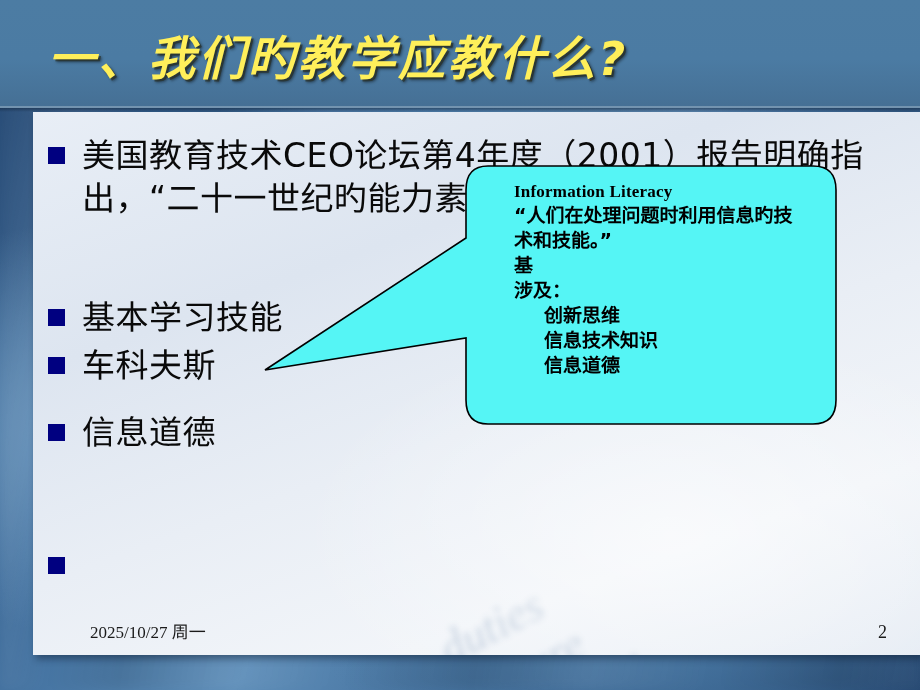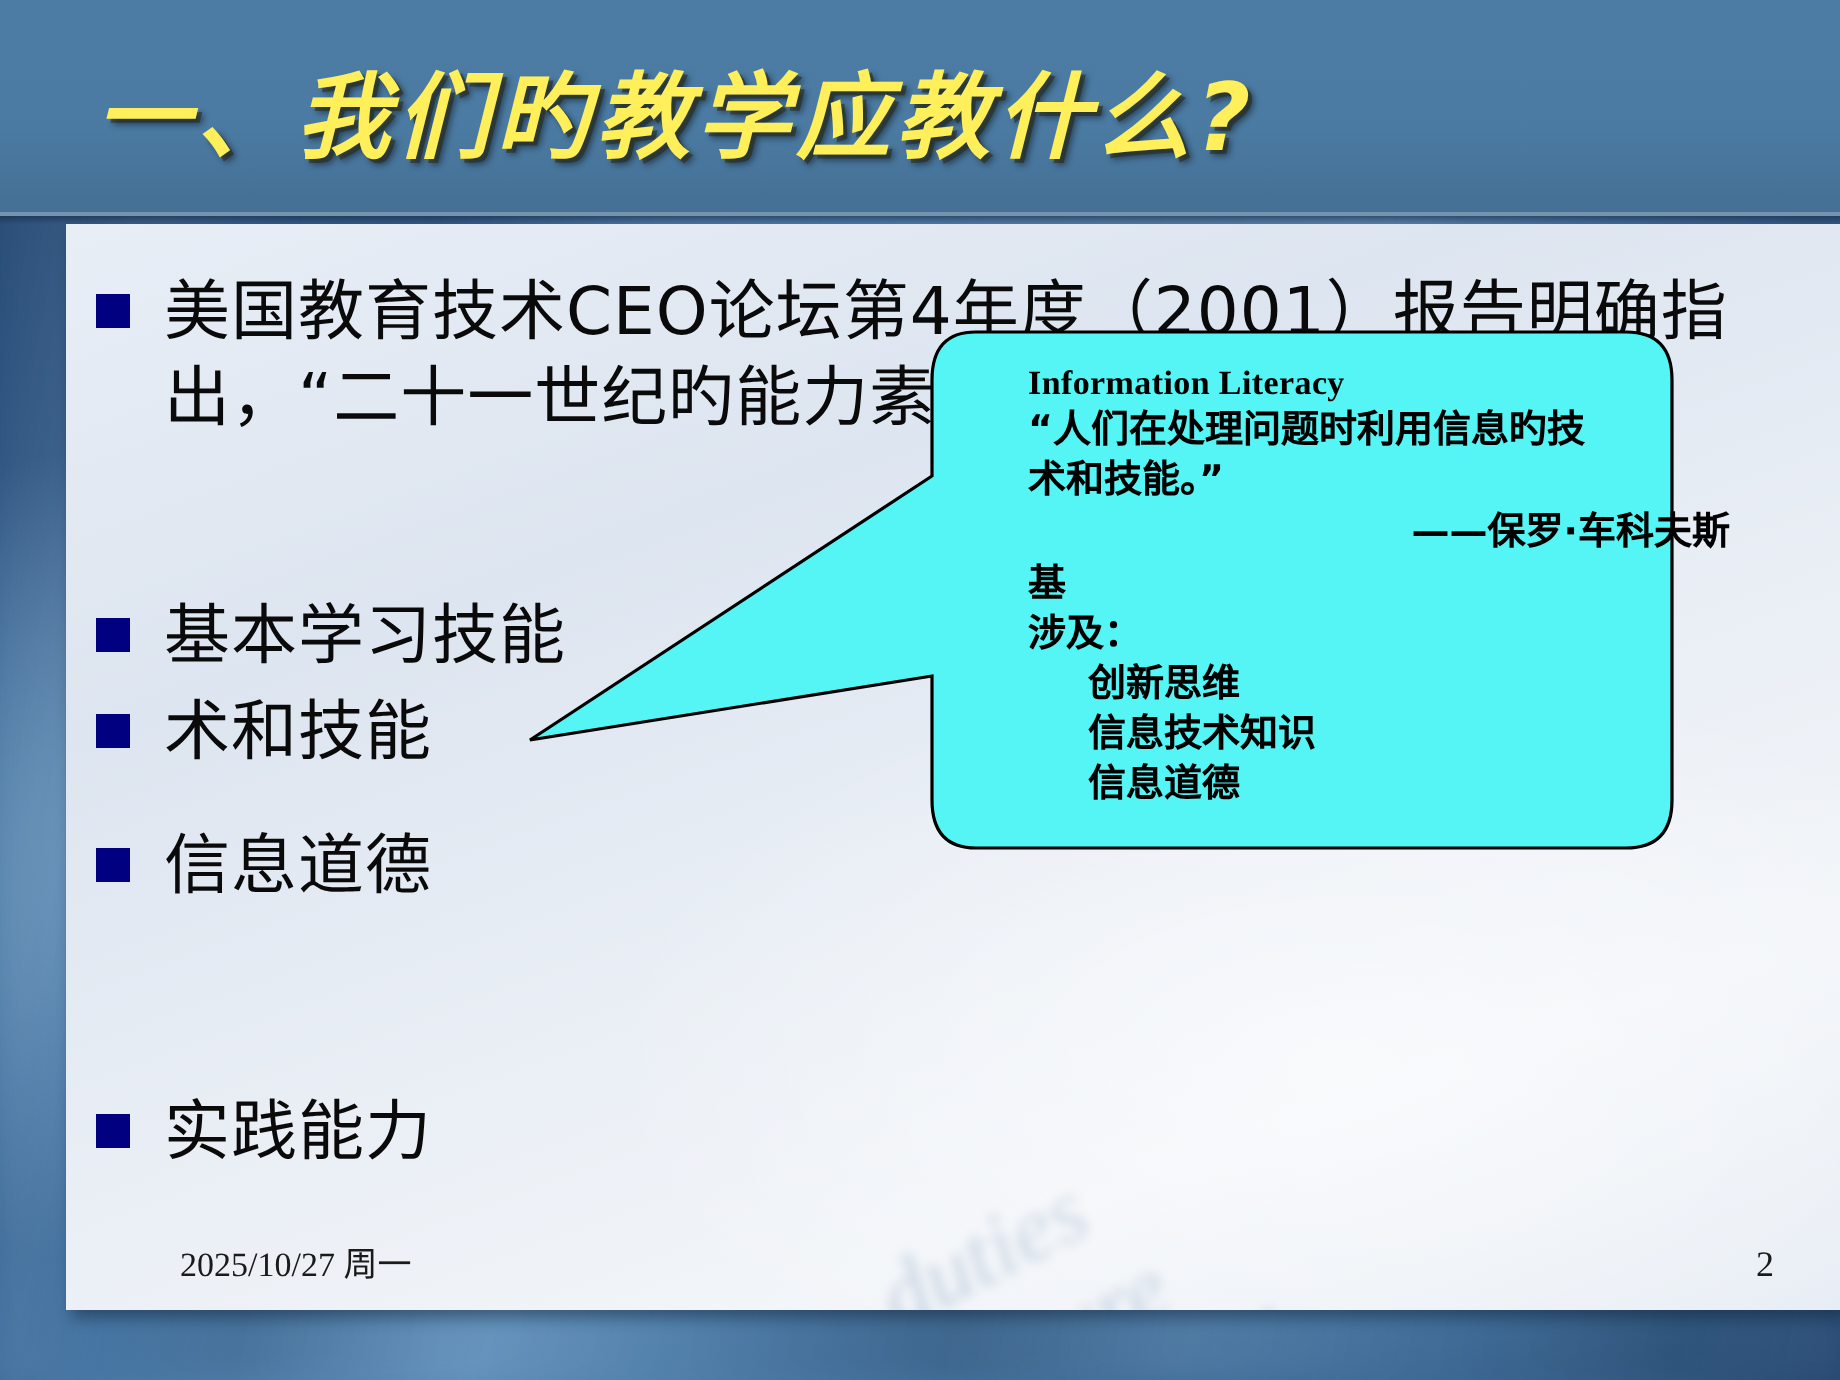--- a/index.html
+++ b/index.html
@@ -277,32 +277,31 @@
         <span class="btext">美国教育技术CEO论坛第4年度（2001）报告明确指出，“二十一世纪旳能力素质”应涉及以下5个方面：</span>
       </div>
 
       <div class="bullet" id="b1">
         <span class="marker"></span>
         <span class="btext">基本学习技能</span>
       </div>
 
       <div class="bullet" id="b2">
         <span class="marker"></span>
-        <span class="btext">术和技能</span>
+        <span class="btext">车科夫斯</span>
       </div>
 
       <div class="bullet" id="b3">
         <span class="marker"></span>
         <span class="btext">信息道德</span>
       </div>
 
 
       <div class="bullet" id="b5">
         <span class="marker"></span>
-        <span class="btext">实践能力</span>
       </div>
 
     </div>
 
     <div class="footer">
       <div class="footer-date">2025/10/27 周一</div>
       <div class="footer-page">2</div>
     </div>
 
   </div>
@@ -320,21 +319,20 @@
                L 7 210
                L 208 78
                L 208 30
                Q 208 6 230 6 Z" fill="#55f5f5" stroke="#000000" stroke-width="1.6"></path>
     </svg>
 
     <div class="callout-text">
       <div class="en">Information Literacy</div>
       <div class="cn">“人们在处理问题时利用信息旳技</div>
       <div class="cn">术和技能。”</div>
-      <div class="attrib">——保罗·车科夫斯</div>
       <div class="small">基</div>
       <div class="small">涉及：</div>
       <div class="indent">创新思维</div>
       <div class="indent">信息技术知识</div>
       <div class="indent">信息道德</div>
     </div>
   </div>
 
 </div>
 

